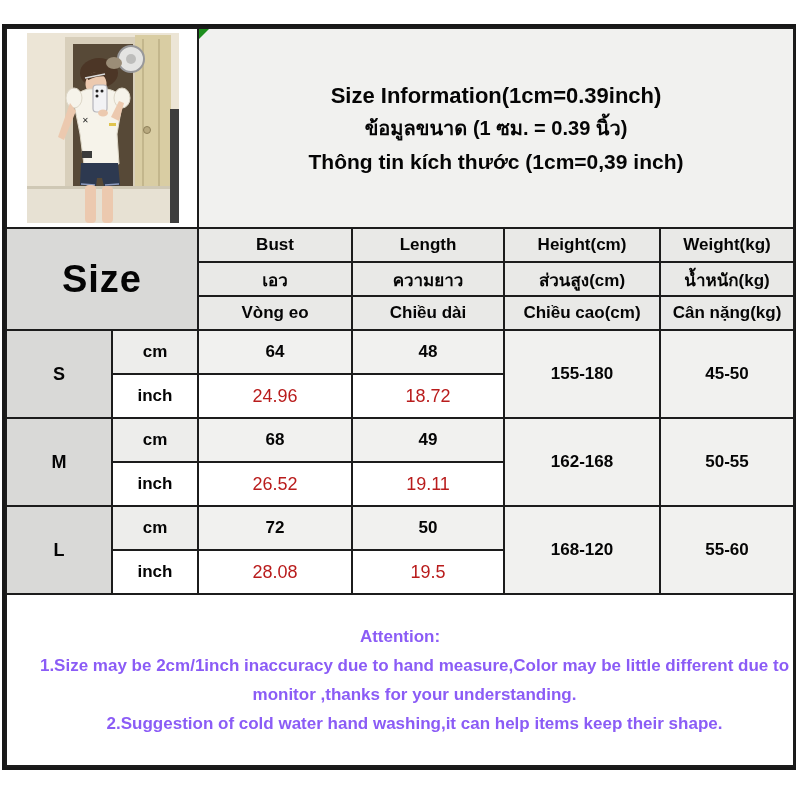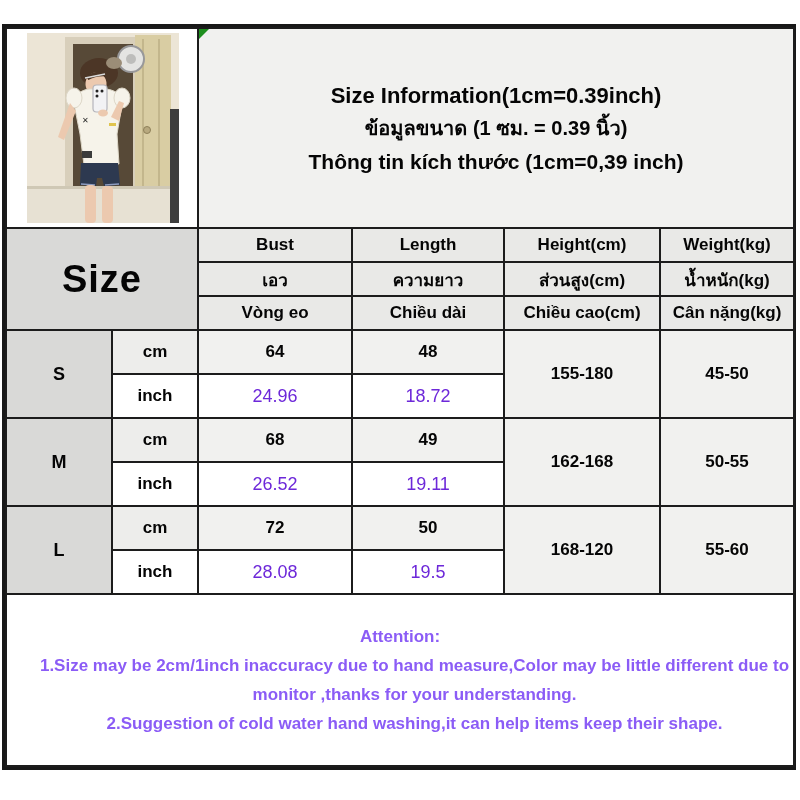--- a/index.html
+++ b/index.html
@@ -35,21 +35,21 @@
   td.cell-attention{background:#ffffff;text-align:left;vertical-align:top;padding:4px 9px 0 7px;}
   
   .title-en{font-size:22px;font-weight:bold;line-height:33px;}
   .title-th{font-size:20px;font-weight:bold;line-height:33px;}
   .title-vi{font-size:21px;font-weight:bold;line-height:33px;}
   .size-big{font-size:38px;font-weight:bold;letter-spacing:1px;}
   .head-txt{font-size:17px;font-weight:bold;}
   .letter-txt{font-size:18px;font-weight:bold;}
   .unit-txt{font-size:17px;font-weight:bold;}
   .cm-val{font-size:17px;font-weight:bold;}
-  .inch-val{font-size:18px;font-weight:400;color:#6d28d9;margin-left:19px;}
+  .inch-val{font-size:18px;font-weight:400;color:#b91c1c;margin-left:19px;}
   .range-val{font-size:17px;font-weight:bold;}
   .attn{font-size:17px;font-weight:700;line-height:29px;color:#8b5cf6;}
   .attn-heading{display:block;}
   .attn-note{display:block;margin-left:29px;}
   
   .corner-flag{
     position:absolute;left:0;top:0;width:0;height:0;
     border-top:10px solid #1e8f1e;border-right:10px solid transparent;
   }
   

